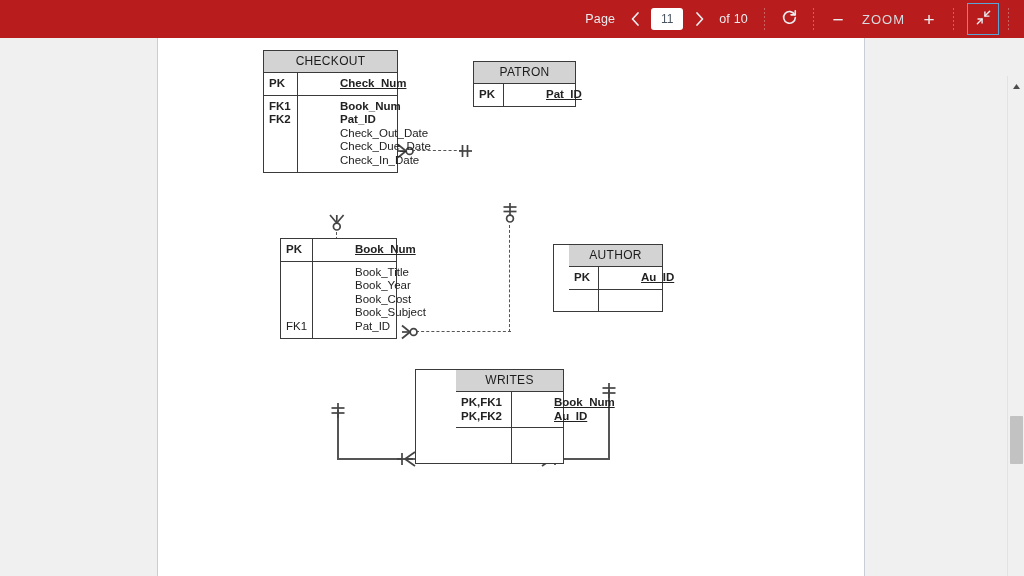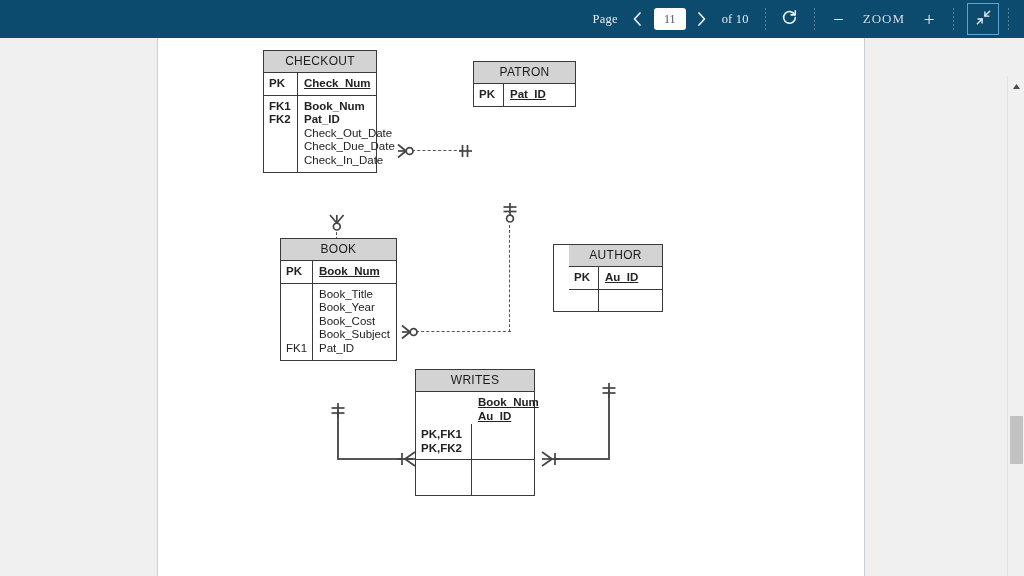--- a/index.html
+++ b/index.html
@@ -8,24 +8,23 @@
     overflow: hidden;
     font-family: "Liberation Sans", sans-serif;
     background: #ffffff;
   }
   #app { position: relative; width: 1024px; height: 576px; }
 
   
   #toolbar {
     position: absolute; left: 0; top: 0;
     width: 1024px; height: 38px;
-    background: #0c4a6e;
+    background: #b91c1c;
     display: flex; align-items: center; justify-content: flex-end;
     padding-right: 6px;
-    font-family: Liberation Serif, serif;
   }
   .tb-label {
     color: #e8ecef; font-size: 12.5px; letter-spacing: .2px;
     padding: 0 7px; user-select: none;
   }
   .tb-zoomlabel {
     color: #d6dde2; font-size: 13px; letter-spacing: 1px;
     padding: 0 9px; user-select: none;
   }
   .tb-arrow {
@@ -109,21 +108,21 @@
     letter-spacing: .3px;
   }
   .ent-sec { display: flex; }
   .ent-sec + .ent-sec { border-top: 1.6px solid #3a3a3a; }
   .col-key {
     flex: 0 0 auto;
     border-right: 1.6px solid #3a3a3a;
     padding: 4px 4px 4px 5px;
     display: flex; flex-direction: column; justify-content: flex-end;
   }
-  .col-attr { flex: 1 1 auto; padding: 4px 6px 4px 6px; }
+  .col-attr { flex: 1 1 auto; padding: 4px 6px 4px 6px; margin-left: 36px; }
   .row { line-height: 13.6px; white-space: nowrap; }
   .row.b { font-weight: bold; }
   .row.u { font-weight: bold; text-decoration: underline; }
   .key-pad { height: 13.6px; }
 
   
   .ln { position: absolute; background: #555; }
   .ln.h { height: 1.8px; }
   .ln.v { width: 1.8px; }
   .dsh-h {
@@ -308,21 +307,21 @@
             <g stroke="#444" stroke-width="1.7" fill="none">
               <line x1="2" y1="2" x2="12" y2="9"></line>
               <line x1="2" y1="16" x2="12" y2="9"></line>
               <line x1="2" y1="9" x2="12" y2="9"></line>
               <line x1="15" y1="3" x2="15" y2="15"></line>
               <line x1="15" y1="9" x2="20" y2="9"></line>
             </g>
           </svg>
         </div>
 
-        <div class="entity" style="left:105px; top:12px; width:114px;">
+        <div class="entity" style="left:105px; top:12px; width:135px;">
           <div class="ent-title">CHECKOUT</div>
           <div class="ent-sec">
             <div class="col-key" style="width:34px;">
               <div class="row b">PK</div>
             </div>
             <div class="col-attr">
               <div class="row u">Check_Num</div>
             </div>
           </div>
           <div class="ent-sec">
@@ -346,21 +345,20 @@
             <div class="col-key" style="width:30px;">
               <div class="row b">PK</div>
             </div>
             <div class="col-attr">
               <div class="row u">Pat_ID</div>
             </div>
           </div>
         </div>
 
         <div class="entity" style="left:122px; top:200px; width:117px;">
-          <div class="ent-title">BOOK</div>
           <div class="ent-sec">
             <div class="col-key" style="width:32px;">
               <div class="row b">PK</div>
             </div>
             <div class="col-attr">
               <div class="row u">Book_Num</div>
             </div>
           </div>
           <div class="ent-sec">
             <div class="col-key" style="width:32px;">
@@ -386,24 +384,24 @@
               <div class="row u">Au_ID</div>
             </div>
           </div>
           <div class="ent-sec">
             <div class="col-key" style="width:30px;">
               <div class="key-pad"></div>
             </div>
           </div>
         </div>
 
-        <div class="entity" style="left:257px; top:331px; width:120px;">
+        <div class="entity" style="left:257px; top:331px; width:149px;padding-left:40px;">
           <div class="ent-title">WRITES</div>
           <div class="ent-sec">
-            <div class="col-key" style="width:56px;margin-top:32px;">
+            <div class="col-key" style="width:56px;">
               <div class="row b">PK,FK1</div>
               <div class="row b">PK,FK2</div>
             </div>
             <div class="col-attr">
               <div class="row u">Book_Num</div>
               <div class="row u">Au_ID</div>
             </div>
           </div>
           <div class="ent-sec">
             <div class="col-key" style="width:56px;">

